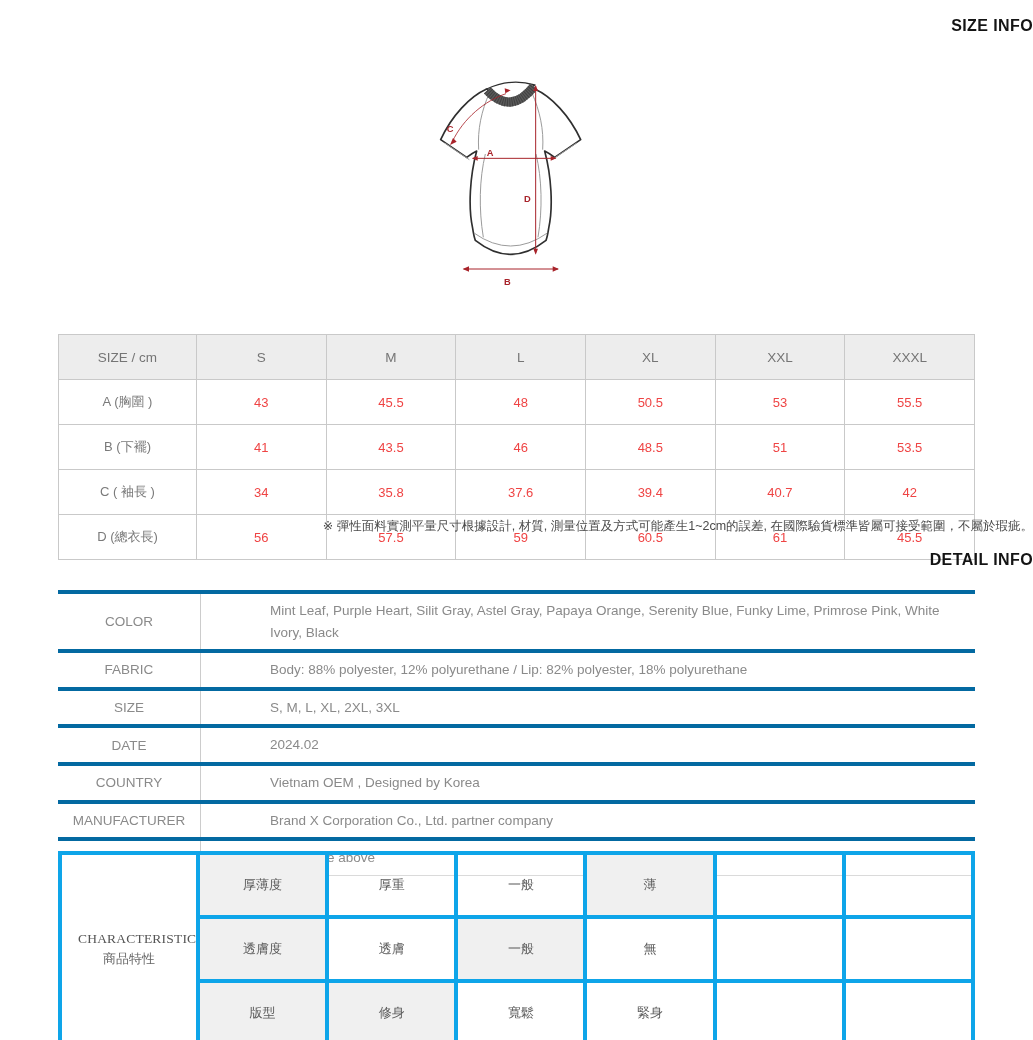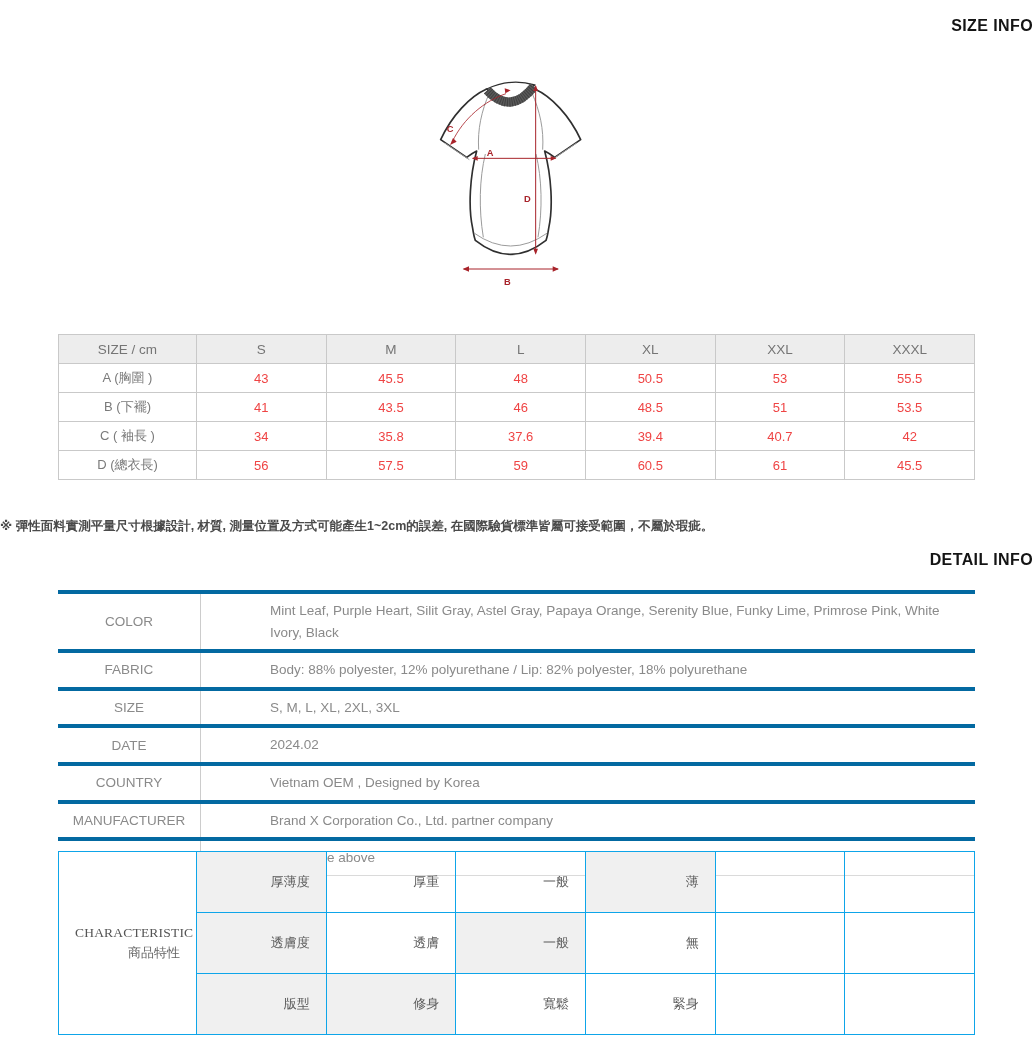--- a/index.html
+++ b/index.html
@@ -19,32 +19,32 @@
   .shirt-wrap { position:absolute; left:420px; top:68px; width:220px; height:232px; }
   .shirt-wrap svg { width:100%; height:100%; display:block; }
 
   
   table.size-table {
     position:absolute; left:58px; top:334px; width:917px;
     border-collapse:collapse; table-layout:fixed;
   }
   table.size-table th, table.size-table td {
     border:1px solid #c9c9c9; height:28px; text-align:center;
-    vertical-align:middle; padding:0;
+    vertical-align:middle; padding:8px;
   }
   table.size-table thead th {
     background:#ededed; color:#757575; font-weight:normal; font-size:13.5px;
   }
   table.size-table tbody th { color:#7a7a7a; font-weight:normal; font-size:13px; }
   table.size-table tbody td { color:#ef4444; font-size:13px; }
 
   
   .note {
-    position:absolute; top:518px; left:0; width:100%; text-align:left;
-    color:#4a4a4a; font-size:12.5px;font-weight:bold;
+    position:absolute; top:518px; left:0; width:100%; text-align:right;
+    color:#4a4a4a; font-size:12.5px;
   }
 
   
   table.detail-table {
     position:absolute; left:58px; top:590px; width:917px;
     border-collapse:collapse; border-bottom:1px solid #dadada;
   }
   table.detail-table tr { border-top:4px solid #0369a1; }
   table.detail-table th {
     width:138px; border-right:1px solid #cccccc; color:#8a8a8a;
@@ -54,21 +54,21 @@
     color:#8a8a8a; font-size:13.5px; text-align:left;
     padding:6px 20px 6px 69px; line-height:1.6;
   }
 
   
   table.char-table {
     position:absolute; left:58px; top:851px; width:917px;
     border-collapse:collapse; table-layout:fixed;
   }
   table.char-table th, table.char-table td {
-    border:1px solid #0ea5e9; height:28px; text-align:right;
+    border:4px solid #0ea5e9; height:28px; text-align:center;
     vertical-align:middle; font-size:13px; color:#5a5a5a; padding:16px;
   }
   table.char-table td.shaded { background:#f0f0f0; }
   table.char-table th.char-label { width:138px; background:#ffffff; font-weight:normal; }
   .char-en {
     font-family:"Liberation Serif","DejaVu Serif",serif;
     font-size:13.5px; color:#555555; letter-spacing:.2px;
   }
   .char-zh { font-size:13px; color:#666666; margin-top:3px; }
 </style>

